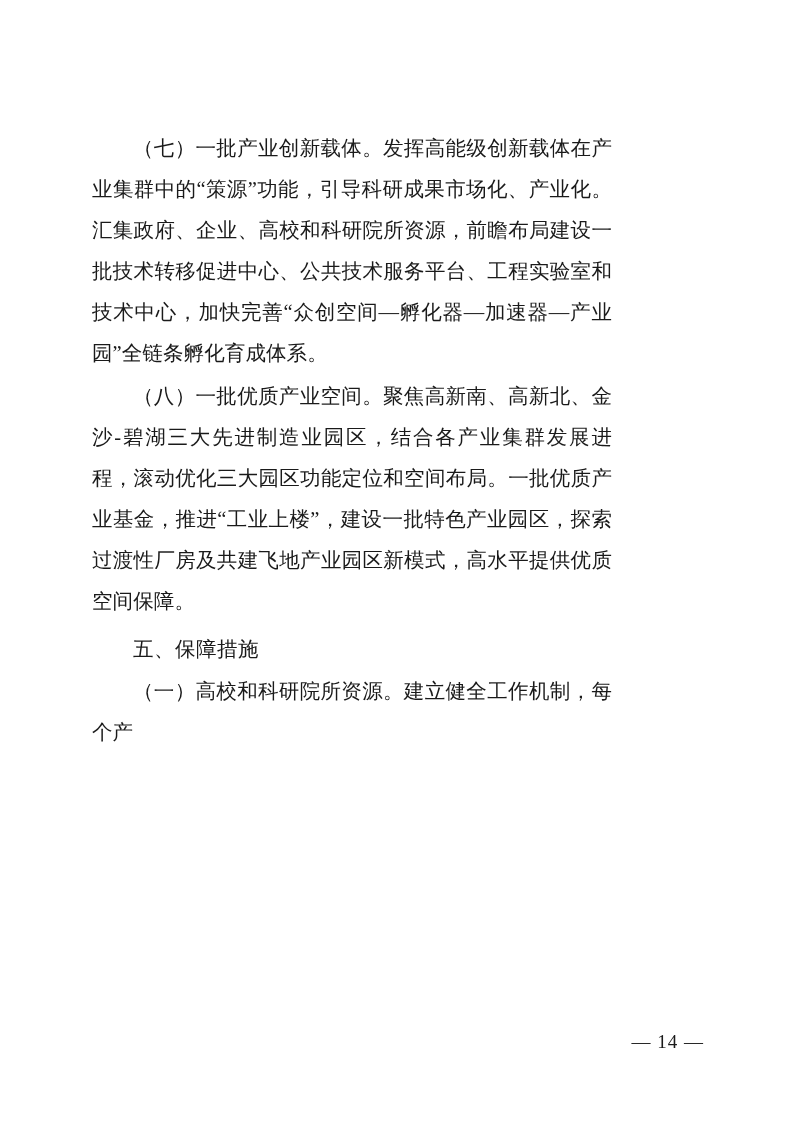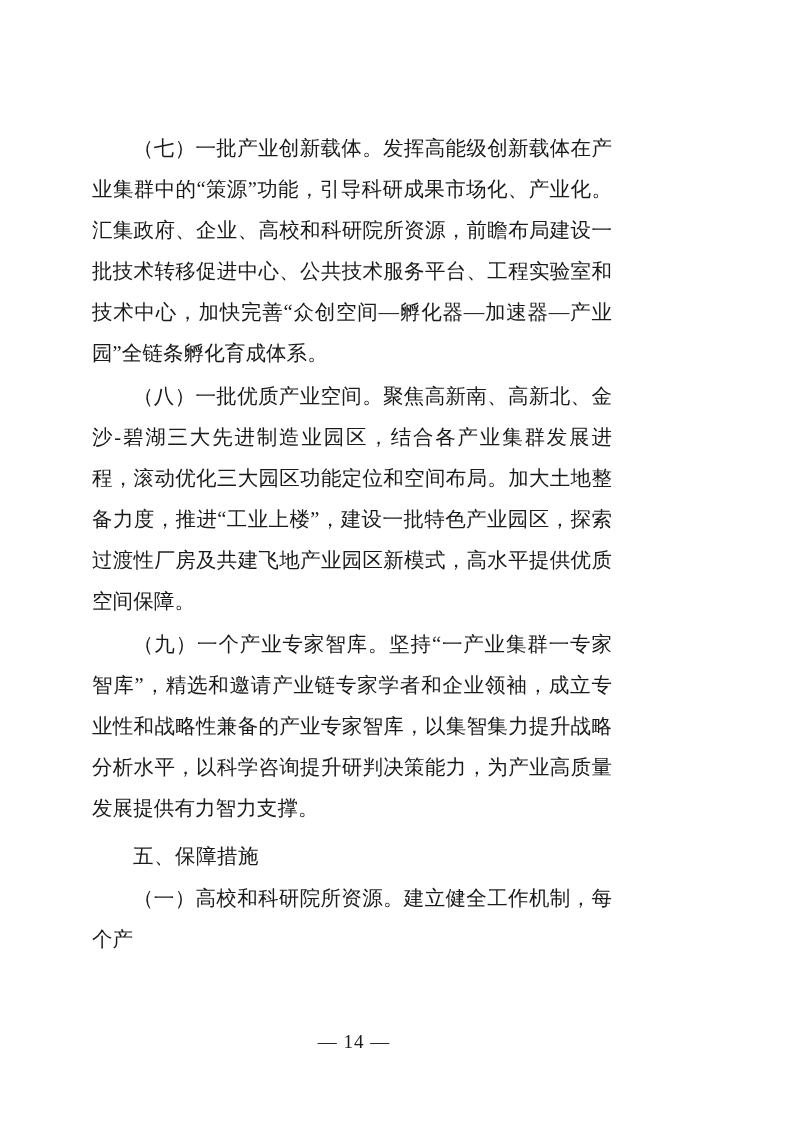--- a/index.html
+++ b/index.html
@@ -41,32 +41,31 @@
     font-weight: normal;
     text-indent: 2em;
     font-family: "Liberation Sans", "DejaVu Sans", sans-serif;
     letter-spacing: 0.5px;
   }
   .page-number {
     position: absolute;
     left: 4px;
     right: 0;
     bottom: 78px;
-    text-align: center;
+    text-align: right;
     font-size: 19px;
     font-family: "Liberation Serif", "DejaVu Serif", serif;
     color: #1a1a1a;
     letter-spacing: 1px;
   }
 </style>
 </head>
 <body>
 
 <div class="page">
   <div class="doc-body">
     <p class="para">（七）一批产业创新载体。发挥高能级创新载体在产业集群中的“策源”功能，引导科研成果市场化、产业化。汇集政府、企业、高校和科研院所资源，前瞻布局建设一批技术转移促进中心、公共技术服务平台、工程实验室和技术中心，加快完善“众创空间—孵化器—加速器—产业园”全链条孵化育成体系。</p>
-    <p class="para">（八）一批优质产业空间。聚焦高新南、高新北、金沙-碧湖三大先进制造业园区，结合各产业集群发展进程，滚动优化三大园区功能定位和空间布局。加大土地整备力度，推进“工业上楼”，建设一批特色产业园区，探索过渡性厂房及共建飞地产业园区新模式，高水平提供优质空间保障。</p>
-    <p class="para">（九）一个产业专家智库。坚持“一产业集群一专家智库”，精选和邀请产业链专家学者和企业领袖，成立专业性和战略性兼备的产业专家智库，以集智集力提升战略分析水平，以科学咨询提升研判决策能力，为产业高质量发展提供有力智力支撑。</p>
+    <p class="para">（八）一批优质产业空间。聚焦高新南、高新北、金沙-碧湖三大先进制造业园区，结合各产业集群发展进程，滚动优化三大园区功能定位和空间布局。一批优质产业基金，推进“工业上楼”，建设一批特色产业园区，探索过渡性厂房及共建飞地产业园区新模式，高水平提供优质空间保障。</p>
     <h2 class="section-heading">五、保障措施</h2>
     <p class="para">（一）高校和科研院所资源。建立健全工作机制，每个产</p>
   </div>
   <div class="page-number">— 14 —</div>
 </div>
 
 </body></html>

